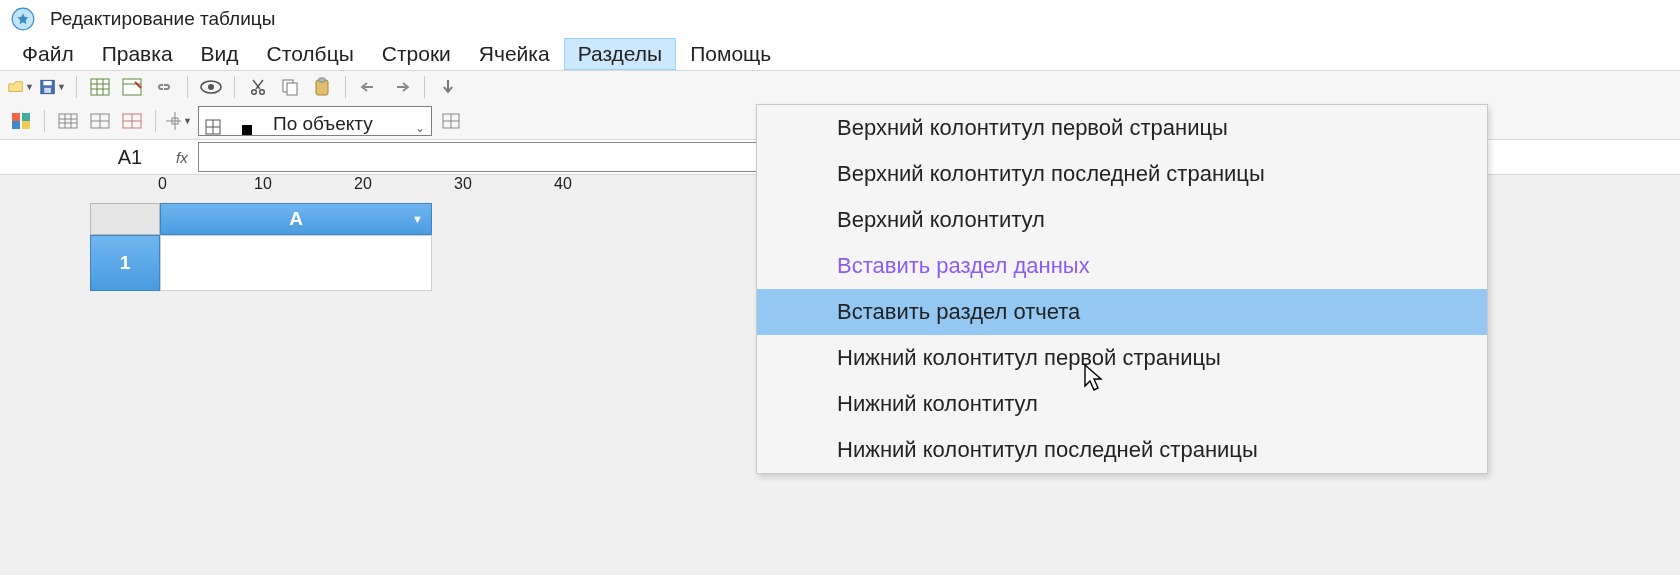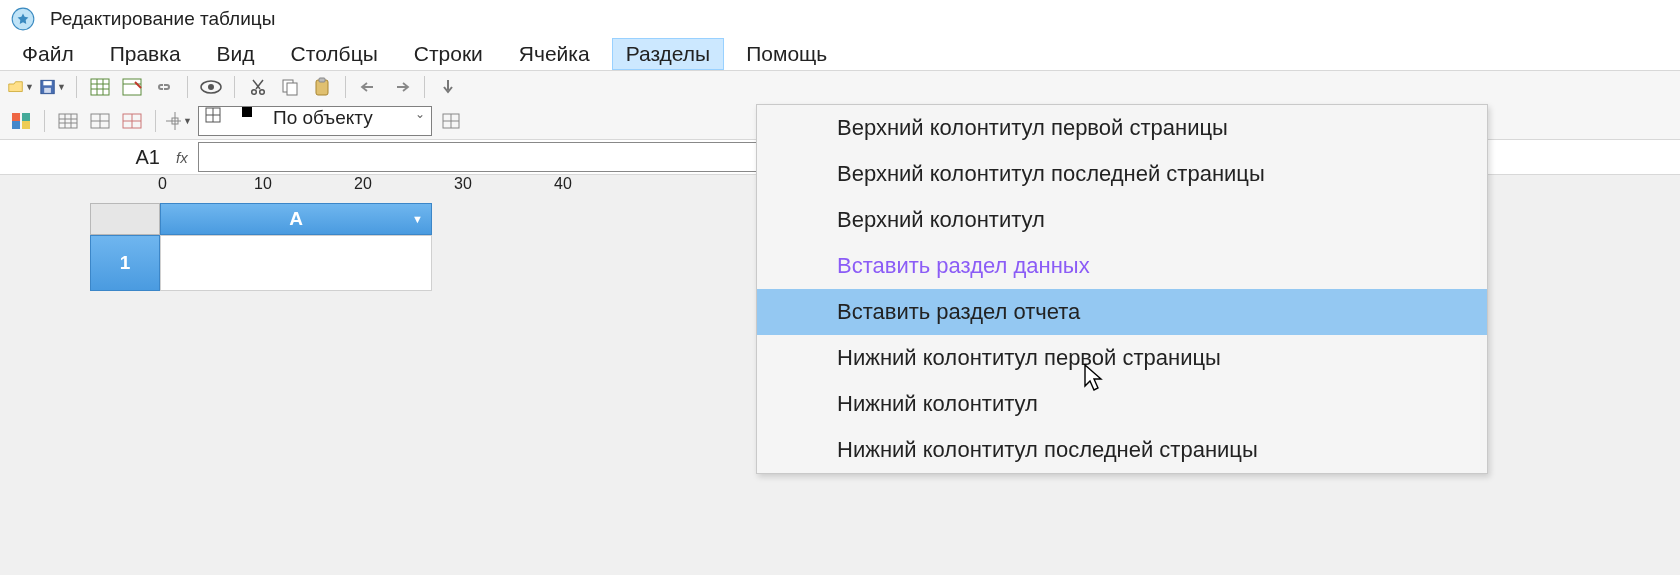--- a/index.html
+++ b/index.html
@@ -1,29 +1,29 @@
 <!DOCTYPE html>
 <html><head>
 <meta charset="utf-8">
 <style>
 html,body{margin:0;padding:0;font-family:"Segoe UI",Tahoma,sans-serif;font-size:19px;color:#222;background:#fff;overflow:hidden}
 .title-bar{display:flex;align-items:center;gap:14px;padding:6px 10px;background:#fff}
 .title-bar .icon{width:26px;height:26px}
-.menu-bar{display:flex;align-items:center;gap:8px;padding:0 8px;background:#fff;font-size:21px}
+.menu-bar{display:flex;align-items:center;gap:0;padding:0 8px;background:#fff;font-size:21px}
 .menu-item{padding:4px 14px;cursor:default}
 .menu-item.open{background:#cce8ff;border:1px solid #99d1ff;padding:3px 13px}
 .toolbar{display:flex;align-items:center;gap:6px;padding:3px 8px;border-top:1px solid #d8d8d8;border-bottom:0;background:#f6f6f6}
 .toolbar2{display:flex;align-items:center;gap:6px;padding:3px 8px;background:#f6f6f6;border-bottom:1px solid #d8d8d8}
 .tb-btn{width:26px;height:26px;display:flex;align-items:center;justify-content:center;color:#444}
 .tb-sep{width:1px;height:22px;background:#c9c9c9;margin:0 4px}
 .tb-drop::after{content:"▼";font-size:9px;margin-left:2px;color:#555}
-.combo{display:flex;align-items:flex-start;gap:21px;border:1px solid #808080;background:#fff;height:28px;padding:0 6px;min-width:220px;font-size:19px}
+.combo{display:flex;align-items:flex-end;gap:21px;border:1px solid #808080;background:#fff;height:28px;padding:0 6px;min-width:220px;font-size:19px}
 .combo .arrow{margin-left:auto;color:#666;font-size:12px}
 .formula-bar{display:flex;align-items:center;gap:10px;padding:2px 8px 2px 100px;background:#fff;border-bottom:1px solid #d8d8d8}
-.cell-name{min-width:60px;text-align:right;padding-right:6px;font-size:20px}
+.cell-name{min-width:60px;text-align:center;padding-right:6px;font-size:20px}
 .fx{font-style:italic;font-size:15px;color:#555;}
 .formula-input{flex:1;border:1px solid #888;height:28px;background:#fff;max-width:680px}
 .grid-area{background:#f0f0f0;position:relative;height:400px}
 .ruler{position:relative;height:28px;margin-left:128px}
 .ruler .tick{position:absolute;top:0;font-size:16px;color:#222}
 .grid-body{display:flex;margin-left:60px}
 .row-ruler{width:30px;position:relative}
 .corner{width:68px;height:30px;background:#e6e6e6;border:1px solid #b8b8b8}
 .col-header{display:flex}
 .col-header .col{display:flex;align-items:center;justify-content:center;height:30px;background:linear-gradient(#6fb6ef,#4a9be0);color:#fff;font-weight:600;border:1px solid #3b86c8;position:relative}

